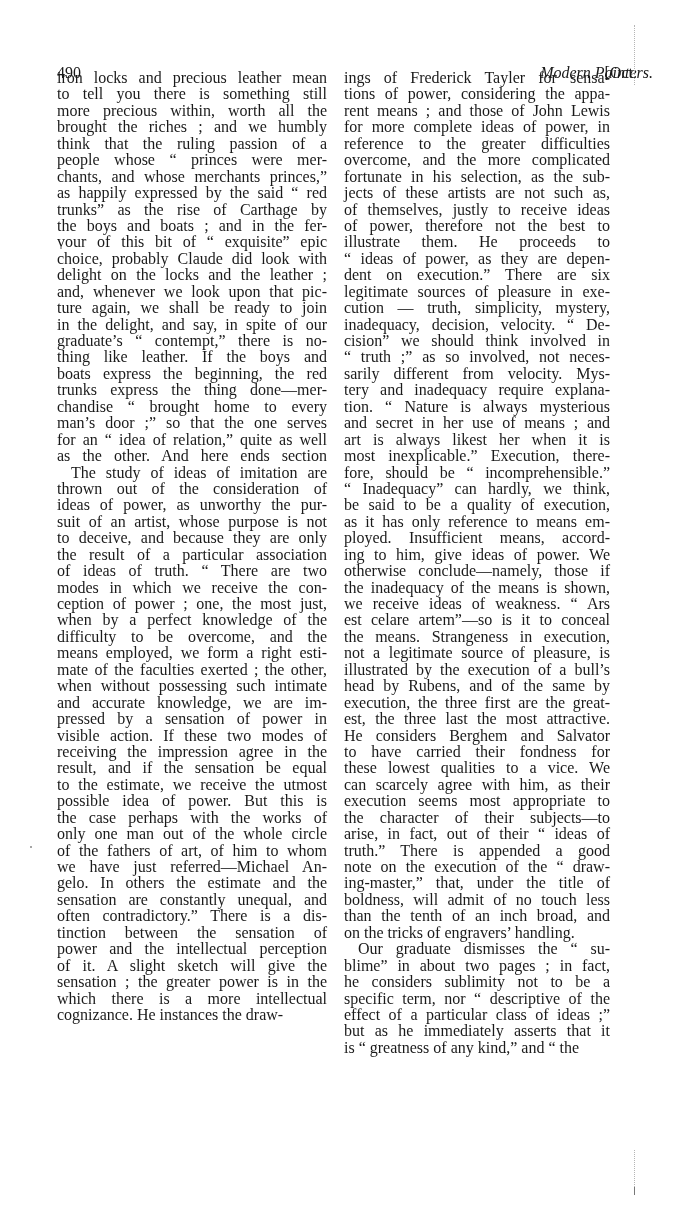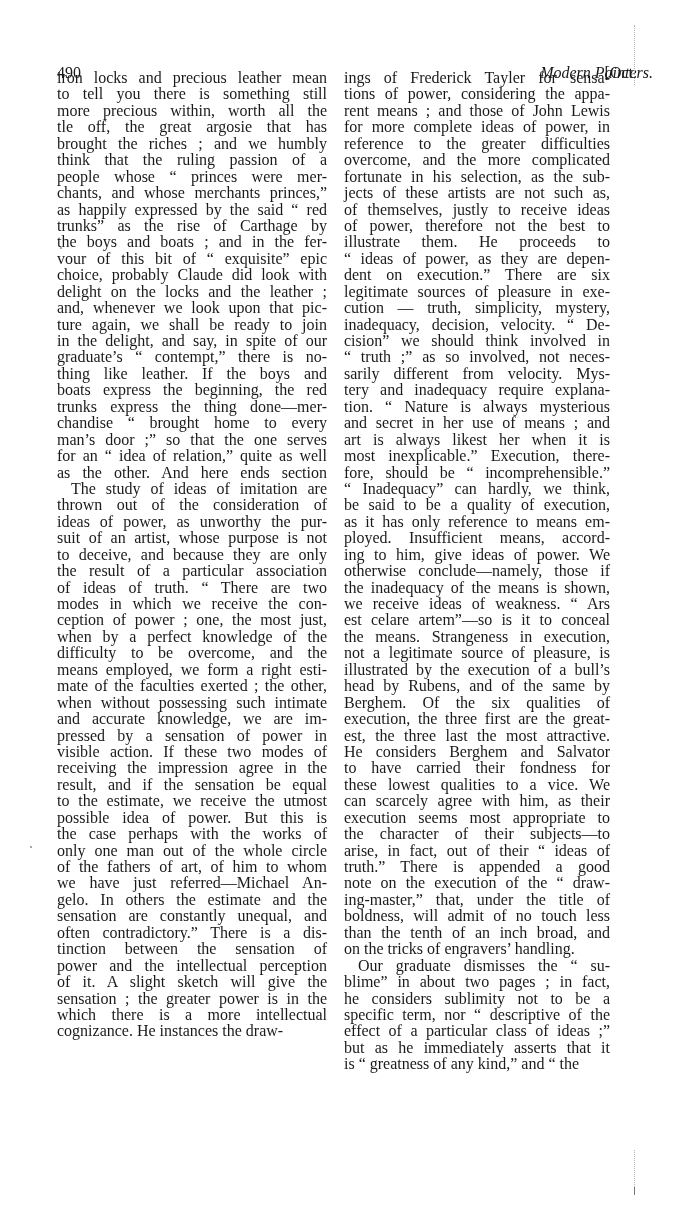--- a/index.html
+++ b/index.html
@@ -101,21 +101,20 @@
   <div class="running-head">
     <span class="page-number">490</span>
     <span class="journal-title">Modern Painters.</span>
     <span class="issue-month">[Oct.</span>
   </div>
 
   <div class="column left" id="left-col">
       <span class="line">iron locks and precious leather mean</span>
       <span class="line">to tell you there is something still</span>
       <span class="line">more precious within, worth all the</span>
-      <span class="line">tle off, the great argosie that has</span>
       <span class="line">brought the riches ; and we humbly</span>
       <span class="line">think that the ruling passion of a</span>
       <span class="line">people whose “ princes were mer-</span>
       <span class="line">chants, and whose merchants princes,”</span>
       <span class="line">as happily expressed by the said “ red</span>
       <span class="line">trunks” as the rise of Carthage by</span>
       <span class="line">the boys and boats ; and in the fer-</span>
       <span class="line">vour of this bit of “ exquisite” epic</span>
       <span class="line">choice, probably Claude did look with</span>
       <span class="line">delight on the locks and the leather ;</span>
@@ -197,21 +196,20 @@
       <span class="line">ployed.  Insufficient means, accord-</span>
       <span class="line">ing to him, give ideas of power.  We</span>
       <span class="line">otherwise conclude—namely, those if</span>
       <span class="line">the inadequacy of the means is shown,</span>
       <span class="line">we receive ideas of weakness.  “ Ars</span>
       <span class="line">est celare artem”—so is it to conceal</span>
       <span class="line">the means.  Strangeness in execution,</span>
       <span class="line">not a legitimate source of pleasure, is</span>
       <span class="line">illustrated by the execution of a bull’s</span>
       <span class="line">head by Rubens, and of the same by</span>
-      <span class="line">Berghem.  Of the six qualities of</span>
       <span class="line">execution, the three first are the great-</span>
       <span class="line">est, the three last the most attractive.</span>
       <span class="line">He considers Berghem and Salvator</span>
       <span class="line">to have carried their fondness for</span>
       <span class="line">these lowest qualities to a vice.  We</span>
       <span class="line">can scarcely agree with him, as their</span>
       <span class="line">execution seems most appropriate to</span>
       <span class="line">the character of their subjects—to</span>
       <span class="line">arise, in fact, out of their “ ideas of</span>
       <span class="line">truth.”  There is appended a good</span>

